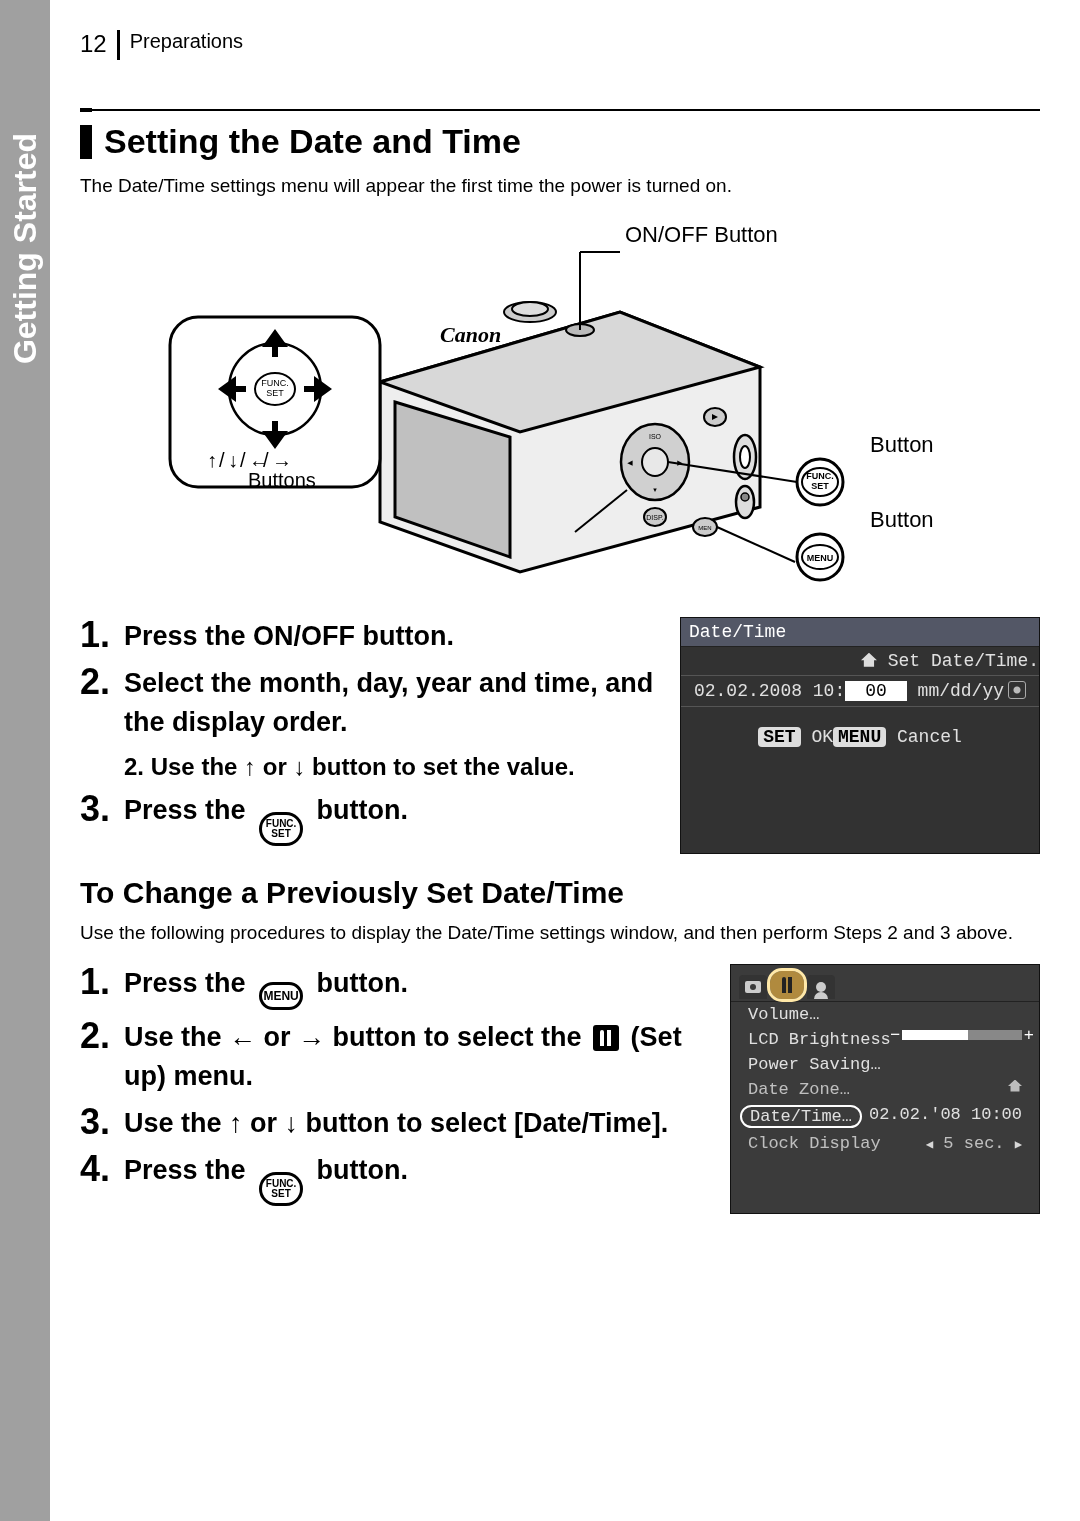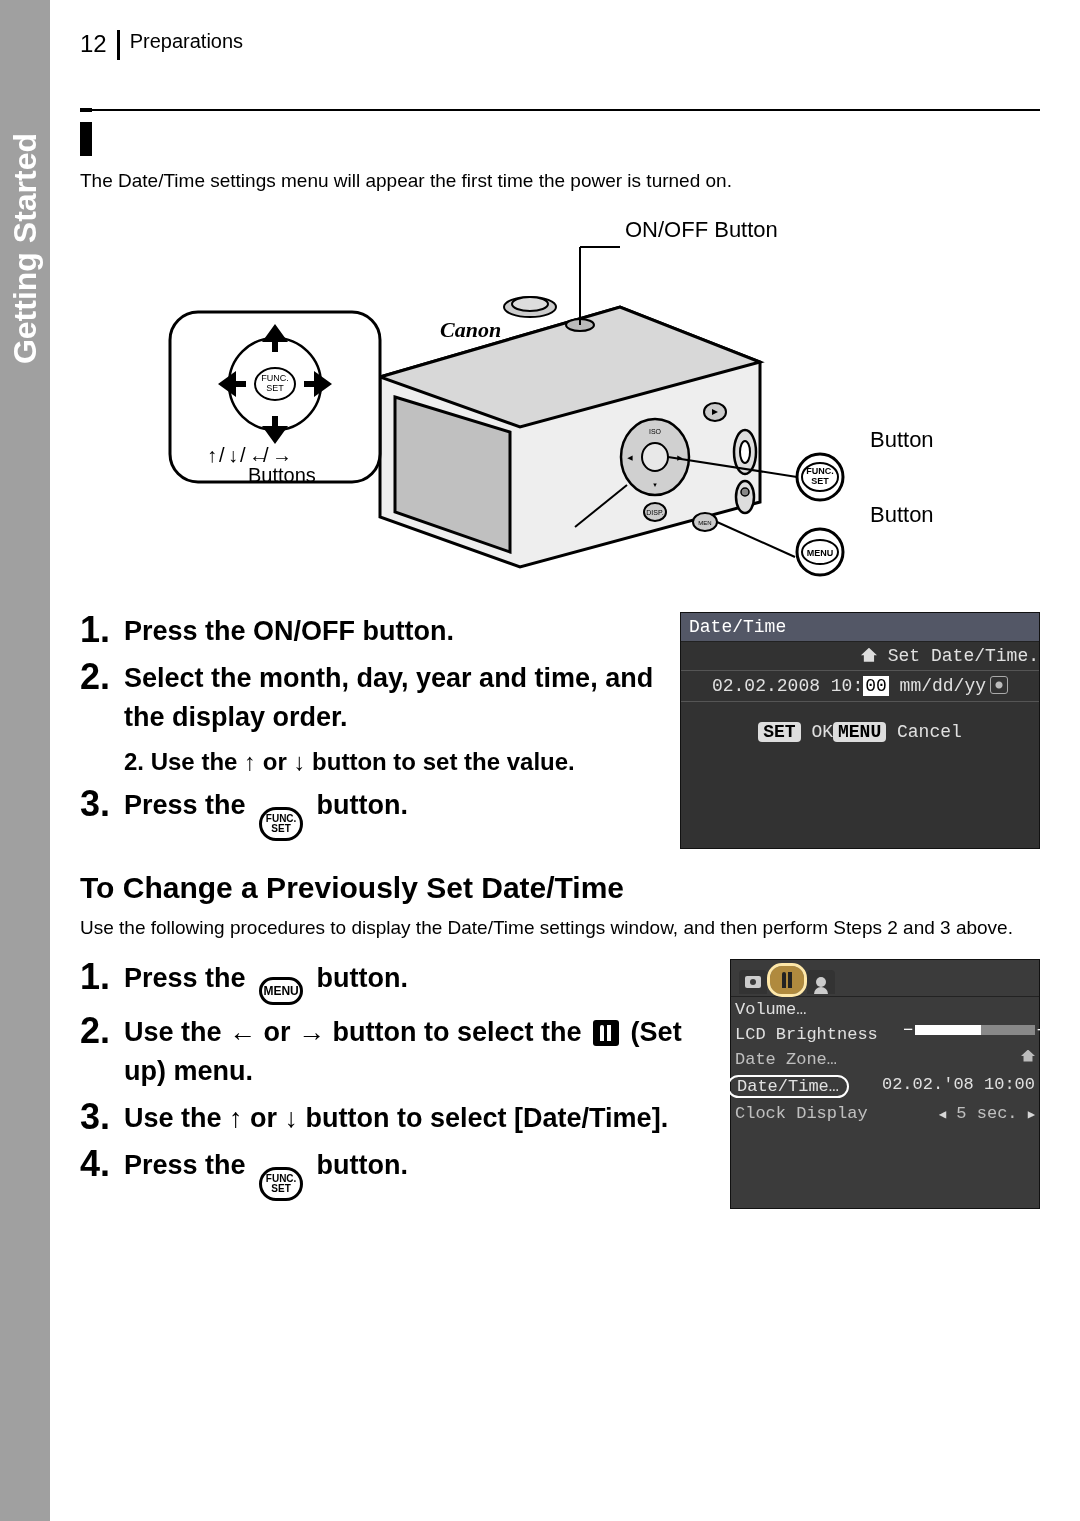--- a/index.html
+++ b/index.html
@@ -112,21 +112,21 @@
     display: inline-block; width: 16px; height: 14px;
     background: #ddd;
     clip-path: polygon(50% 0, 100% 55%, 82% 55%, 82% 100%, 18% 100%, 18% 55%, 0 55%);
     vertical-align: -1px;
   }
   .screenshot .data-row {
     text-align: center;
     padding: 5px 0;
     border-top: 1px solid #555; border-bottom: 1px solid #555;
   }
-  .screenshot .data-row .hl { background:#fff; color:#000; padding:0 2px; }
+  .screenshot .data-row .hl { background:#fff; color:#000; padding:0 20px; }
   .screenshot .sun {
     display:inline-block; width:18px; height:18px; border:1px solid #aaa; border-radius:3px;
     position: relative; vertical-align: -3px; margin-left: 4px;
     background: radial-gradient(circle, #bbb 3px, transparent 4px);
   }
   .screenshot .bottom-row {
     display:flex; justify-content:center;
     padding: 20px 8px 6px 8px;
   }
   .screenshot .badge {
@@ -173,21 +173,21 @@
   .setup-shot .tab .tool-ico::after { left:9px; }
   .setup-shot .tab .head-ico {
     width:10px; height:10px; border-radius:50%; background:#ccc; position:relative;
   }
   .setup-shot .tab .head-ico::after {
     content:""; position:absolute; width:14px; height:7px; background:#ccc;
     border-radius:7px 7px 0 0; left:-2px; top:10px;
   }
   .setup-shot .menu-row {
     display:flex; justify-content:space-between;
-    padding:3px 4px;
+    padding:3px 17px;
   }
   .setup-shot .menu-row.dim { opacity:.8; }
   .setup-shot .menu-row.selected {
     position:relative;
   }
   .setup-shot .menu-row.selected .lbl {
     border:2px solid #fff; border-radius:12px; padding:0 8px;
     margin-left:-8px;
   }
   .setup-shot .tz-home {
@@ -232,20 +232,21 @@
   <div class="page-hd">
     <span class="num">12</span>
     <span class="sep"></span>
     <span class="section">Preparations</span>
   </div>
 
   <div class="rule"></div>
 
   <div class="h2-wrap">
     <div class="bar"></div>
+    <div class="h2">Setting the Date and Time</div>
   </div>
 
   <div class="body">The Date/Time settings menu will appear the first time the power is turned on.</div>
 
   <div class="diagram">
     <svg class="cam-svg" width="820" height="370" viewBox="0 0 820 370">
 
       <g transform="translate(230,55)">
         <polygon points="0,110 240,40 380,95 380,235 140,300 0,250" fill="#eee" stroke="#000" stroke-width="3"></polygon>
         <polygon points="0,110 240,40 380,95 140,160" fill="#d8d8d8" stroke="#000" stroke-width="3"></polygon>
@@ -450,20 +451,24 @@
           </div>
       </div>
       <div class="menu-row">
         <span class="lbl">Volume…</span>
           <span></span>
       </div>
       <div class="menu-row">
         <span class="lbl">LCD Brightness</span>
         <span class="bright-bar"></span>
       </div>
+      <div class="menu-row">
+        <span class="lbl">Power Saving…</span>
+          <span></span>
+      </div>
       <div class="menu-row dim">
         <span class="lbl">Date Zone…</span>
         <span class="tz-home"></span>
       </div>
       <div class="menu-row selected">
         <span class="lbl">Date/Time…</span>
         <span>02.02.'08 10:00</span>
       </div>
       <div class="menu-row dim">
         <span class="lbl">Clock Display</span>

